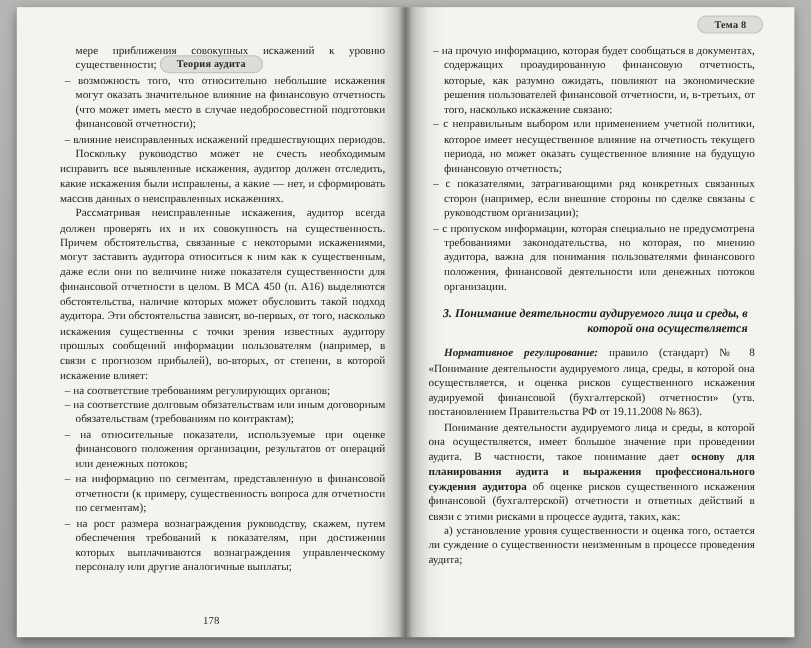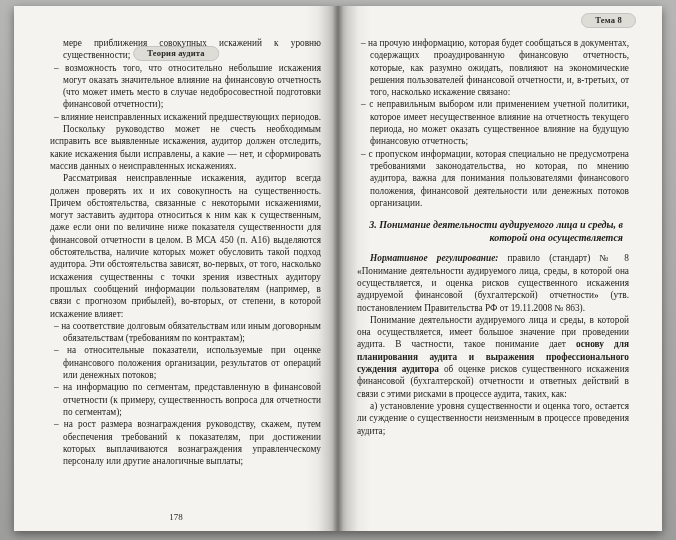--- a/index.html
+++ b/index.html
@@ -61,33 +61,35 @@
 <div class="stage">
 
   <div class="page left">
     <div class="runhead">Теория аудита</div>
     <div class="text">
       <p class="cont">мере приближения совокупных искажений к уровню существенности;</p>
       <p class="dash">–&nbsp;возможность того, что относительно небольшие искажения могут оказать значительное влияние на финансовую отчетность (что может иметь место в случае недобросовестной подготовки финансовой отчетности);</p>
       <p class="dash">–&nbsp;влияние неисправленных искажений предшествующих периодов.</p>
       <p class="para">Поскольку руководство может не счесть необходимым исправить все выявленные искажения, аудитор должен отследить, какие искажения были исправлены, а какие — нет, и сформировать массив данных о неисправленных искажениях.</p>
       <p class="para">Рассматривая неисправленные искажения, аудитор всегда должен проверять их и их совокупность на существенность. Причем обстоятельства, связанные с некоторыми искажениями, могут заставить аудитора относиться к ним как к существенным, даже если они по величине ниже показателя существенности для финансовой отчетности в целом. В МСА 450 (п. А16) выделяются обстоятельства, наличие которых может обусловить такой подход аудитора. Эти обстоятельства зависят, во-первых, от того, насколько искажения существенны с точки зрения известных аудитору прошлых сообщений информации пользователям (например, в связи с прогнозом прибылей), во-вторых, от степени, в которой искажение влияет:</p>
+      <p class="dash">–&nbsp;на соответствие требованиям регулирующих органов;</p>
       <p class="dash">–&nbsp;на соответствие долговым обязательствам или иным договорным обязательствам (требованиям по контрактам);</p>
       <p class="dash">–&nbsp;на относительные показатели, используемые при оценке финансового положения организации, результатов от операций или денежных потоков;</p>
       <p class="dash">–&nbsp;на информацию по сегментам, представленную в финансовой отчетности (к примеру, существенность вопроса для отчетности по сегментам);</p>
       <p class="dash">–&nbsp;на рост размера вознаграждения руководству, скажем, путем обеспечения требований к показателям, при достижении которых выплачиваются вознаграждения управленческому персоналу или другие аналогичные выплаты;</p>
     </div>
     <div class="pagenum">178</div>
   </div>
 
   <div class="page right">
     <div class="runhead">Тема 8</div>
     <div class="text">
       <p class="dash">–&nbsp;на прочую информацию, которая будет сообщаться в документах, содержащих проаудированную финансовую отчетность, которые, как разумно ожидать, повлияют на экономические решения пользователей финансовой отчетности, и, в-третьих, от того, насколько искажение связано:</p>
       <p class="dash">–&nbsp;с неправильным выбором или применением учетной политики, которое имеет несущественное влияние на отчетность текущего периода, но может оказать существенное влияние на будущую финансовую отчетность;</p>
+      <p class="dash">–&nbsp;с показателями, затрагивающими ряд конкретных связанных сторон (например, если внешние стороны по сделке связаны с руководством организации);</p>
       <p class="dash">–&nbsp;с пропуском информации, которая специально не предусмотрена требованиями законодательства, но которая, по мнению аудитора, важна для понимания пользователями финансового положения, финансовой деятельности или денежных потоков организации.</p>
       <h3 class="heading">3. Понимание деятельности аудируемого лица и среды, в которой она осуществляется</h3>
       <p class="para"><span class="bi">Нормативное регулирование:</span><span> правило (стандарт) № 8 «Понимание деятельности аудируемого лица, среды, в которой она осуществляется, и оценка рисков существенного искажения аудируемой финансовой (бухгалтерской) отчетности» (утв. постановлением Правительства РФ от 19.11.2008 № 863).</span></p>
       <p class="para"><span>Понимание деятельности аудируемого лица и среды, в которой она осуществляется, имеет большое значение при проведении аудита. В частности, такое понимание дает </span><span class="b">основу для планирования аудита и выражения профессионального суждения аудитора</span><span> об оценке рисков существенного искажения финансовой (бухгалтерской) отчетности и ответных действий в связи с этими рисками в процессе аудита, таких, как:</span></p>
       <p class="para">а) установление уровня существенности и оценка того, остается ли суждение о существенности неизменным в процессе проведения аудита;</p>
     </div>
   </div>
 
   <div class="spine-shadow"></div>
 </div>

